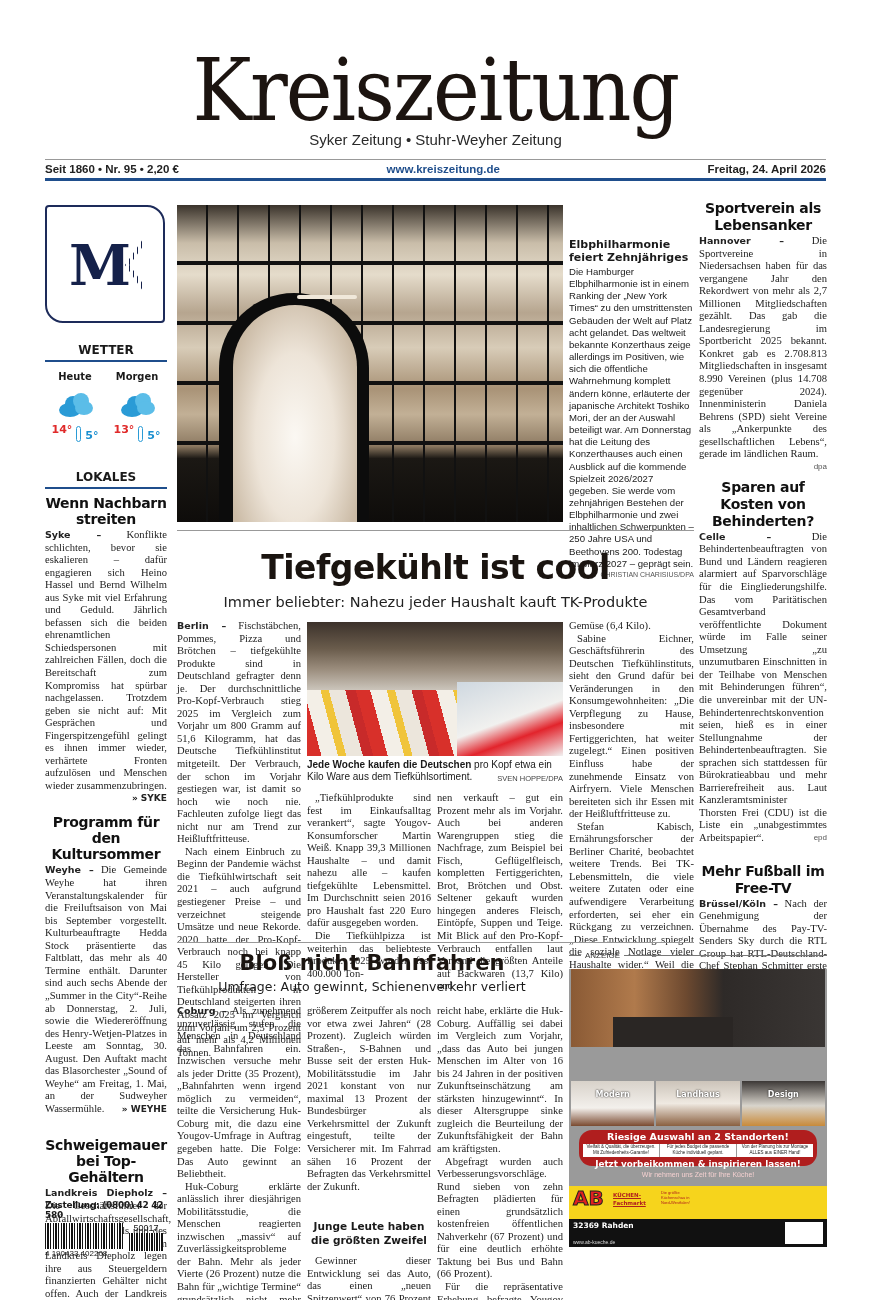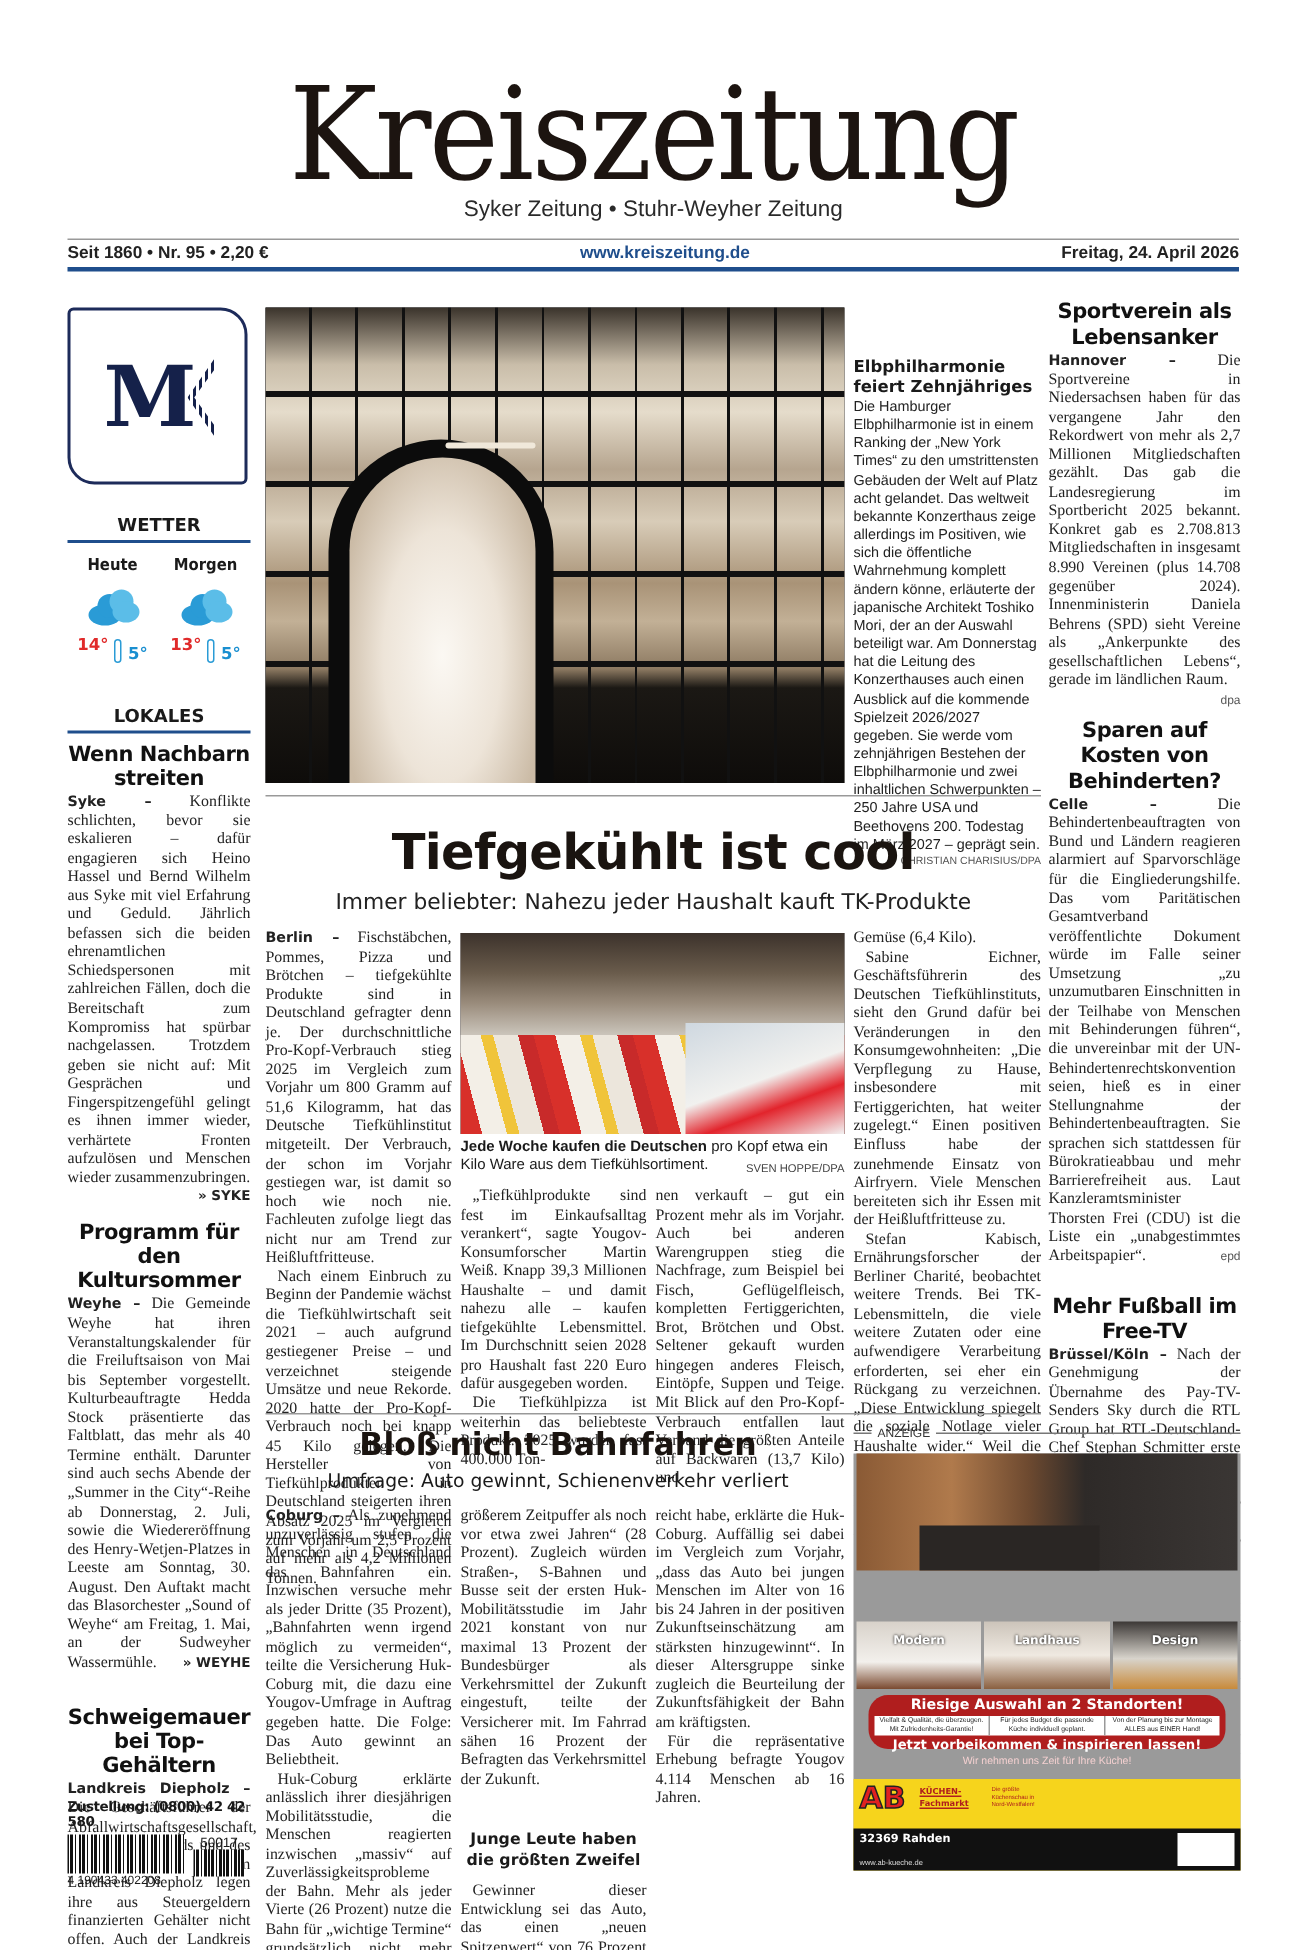--- a/index.html
+++ b/index.html
@@ -163,21 +163,21 @@
   <div style="position:absolute;inset:0;background:linear-gradient(180deg,#3c322b 0,#6a5c4c 20%,#9a8c7c 35%,#d8d4cc 55%,#e9e3da 70%,#c8c0b6 100%)"></div>
   <div style="position:absolute;left:0;right:0;top:68px;height:66px;background:repeating-linear-gradient(75deg,#d8302a 0 14px,#f3efe7 14px 30px,#f0c43a 30px 38px,#ece6dc 38px 54px,#c82a2a 54px 64px)"></div>
   <div style="position:absolute;left:150px;top:60px;width:106px;height:74px;background:linear-gradient(160deg,#cfd8e0,#f1f1ef 50%,#e2242c 70%,#f2f2f2)"></div>
 </div>
 <div class="abs caption" style="left:307px;top:759px;width:256px">
   <span style="font-weight:bold">Jede Woche kaufen die Deutschen</span> <span>pro Kopf etwa ein Kilo Ware aus dem Tiefkühlsortiment.</span>
   <span style="float:right;font-size:7.5px;color:#444;margin-top:2px">SVEN HOPPE/DPA</span>
 </div>
 
 <div class="abs" style="left:307px;top:792px;width:124px">
-  <p class="body" style="text-indent:8px">„Tiefkühlprodukte sind fest im Einkaufsalltag verankert“, sagte Yougov-Konsumforscher Martin Weiß. Knapp 39,3 Millionen Haushalte – und damit nahezu alle – kaufen tiefgekühlte Lebensmittel. Im Durchschnitt seien 2028 pro Haushalt fast 220 Euro dafür ausgegeben worden.</p>
+  <p class="body" style="text-indent:8px">„Tiefkühlprodukte sind fest im Einkaufsalltag verankert“, sagte Yougov-Konsumforscher Martin Weiß. Knapp 39,3 Millionen Haushalte – und damit nahezu alle – kaufen tiefgekühlte Lebensmittel. Im Durchschnitt seien 2016 pro Haushalt fast 220 Euro dafür ausgegeben worden.</p>
   <p class="body" style="text-indent:8px">Die Tiefkühlpizza ist weiterhin das beliebteste Produkt. 2025 wurden fast 400.000 Ton-</p>
 </div>
 <div class="abs" style="left:437px;top:792px;width:126px">
   <p class="body">nen verkauft – gut ein Prozent mehr als im Vorjahr. Auch bei anderen Warengruppen stieg die Nachfrage, zum Beispiel bei Fisch, Geflügelfleisch, kompletten Fertiggerichten, Brot, Brötchen und Obst. Seltener gekauft wurden hingegen anderes Fleisch, Eintöpfe, Suppen und Teige. Mit Blick auf den Pro-Kopf-Verbrauch entfallen laut Verband die größten Anteile auf Backwaren (13,7 Kilo) und</p>
 </div>
 <div class="abs" style="left:569px;top:620px;width:125px">
   <p class="body">Gemüse (6,4 Kilo).</p>
   <p class="body" style="text-indent:8px">Sabine Eichner, Geschäftsführerin des Deutschen Tiefkühlinstituts, sieht den Grund dafür bei Veränderungen in den Konsumgewohnheiten: „Die Verpflegung zu Hause, insbesondere mit Fertiggerichten, hat weiter zugelegt.“ Einen positiven Einfluss habe der zunehmende Einsatz von Airfryern. Viele Menschen bereiteten sich ihr Essen mit der Heißluftfritteuse zu.</p>
   <p class="body" style="text-indent:8px">Stefan Kabisch, Ernährungsforscher der Berliner Charité, beobachtet weitere Trends. Bei TK-Lebensmitteln, die viele weitere Zutaten oder eine aufwendigere Verarbeitung erforderten, sei eher ein Rückgang zu verzeichnen. „Diese Entwicklung spiegelt die soziale Notlage vieler Haushalte wider.“ Weil die Preise deutlich gestiegen seien, sei es für immer mehr Haushalte schwierig, eigenständig und gesund zu kochen, sagte Kabisch.</p>
   <p class="body" style="text-align:right">
@@ -194,20 +194,21 @@
   <p class="body"><span class="lead">Coburg –</span> <span>Als zunehmend unzuverlässig stufen die Menschen in Deutschland das Bahnfahren ein. Inzwischen versuche mehr als jeder Dritte (35 Prozent), „Bahnfahrten wenn irgend möglich zu vermeiden“, teilte die Versicherung Huk-Coburg mit, die dazu eine Yougov-Umfrage in Auftrag gegeben hatte. Die Folge: Das Auto gewinnt an Beliebtheit.</span></p>
   <p class="body" style="text-indent:8px">Huk-Coburg erklärte anlässlich ihrer diesjährigen Mobilitätsstudie, die Menschen reagierten inzwischen „massiv“ auf Zuverlässigkeitsprobleme der Bahn. Mehr als jeder Vierte (26 Prozent) nutze die Bahn für „wichtige Termine“ grundsätzlich nicht mehr oder plane Bahnfahrten „nur mit deutlich</p>
 </div>
 <div class="abs" style="left:307px;top:1005px;width:124px">
   <p class="body">größerem Zeitpuffer als noch vor etwa zwei Jahren“ (28 Prozent). Zugleich würden Straßen-, S-Bahnen und Busse seit der ersten Huk-Mobilitätsstudie im Jahr 2021 konstant von nur maximal 13 Prozent der Bundesbürger als Verkehrsmittel der Zukunft eingestuft, teilte der Versicherer mit. Im Fahrrad sähen 16 Prozent der Befragten das Verkehrsmittel der Zukunft.</p>
   <h4 style="font-family:'DejaVu Sans',sans-serif;font-weight:bold;font-size:10.5px;line-height:14px;text-align:center;margin:26px 0 8px">Junge Leute haben die größten Zweifel</h4>
   <p class="body" style="text-indent:8px">Gewinner dieser Entwicklung sei das Auto, das einen „neuen Spitzenwert“ von 76 Prozent als beliebtestes Verkehrsmittel der Zukunft er-</p>
 </div>
 <div class="abs" style="left:437px;top:1005px;width:126px">
   <p class="body">reicht habe, erklärte die Huk-Coburg. Auffällig sei dabei im Vergleich zum Vorjahr, „dass das Auto bei jungen Menschen im Alter von 16 bis 24 Jahren in der positiven Zukunftseinschätzung am stärksten hinzugewinnt“. In dieser Altersgruppe sinke zugleich die Beurteilung der Zukunftsfähigkeit der Bahn am kräftigsten.</p>
+  <p class="body" style="text-indent:8px">Abgefragt wurden auch Verbesserungsvorschläge. Rund sieben von zehn Befragten plädierten für einen grundsätzlich kostenfreien öffentlichen Nahverkehr (67 Prozent) und für eine deutlich erhöhte Taktung bei Bus und Bahn (66 Prozent).</p>
   <p class="body" style="text-indent:8px"><span>Für die repräsentative Erhebung befragte Yougov 4.114 Menschen ab 16 Jahren.</span> </p>
 </div>
 
 <div class="abs" style="left:569px;top:951px;width:258px;display:flex;align-items:center;gap:4px">
   <span style="width:12px;height:1px;background:#777"></span>
   <span style="font-family:'Liberation Sans',sans-serif;font-size:8px;color:#333">ANZEIGE</span>
   <span style="flex:1;height:1px;background:#777"></span>
 </div>
 
 <div class="abs ad-box" style="left:569px;top:969px;width:258px;height:278px">

